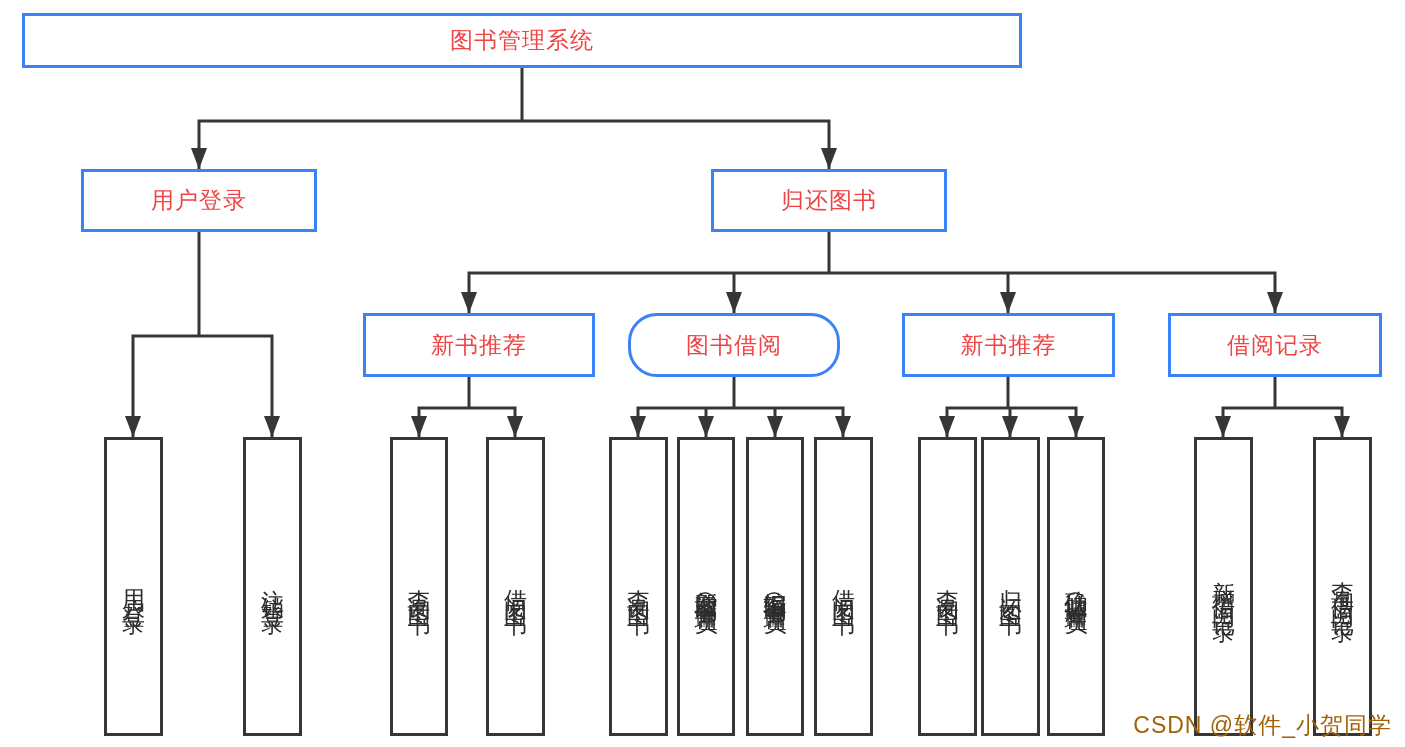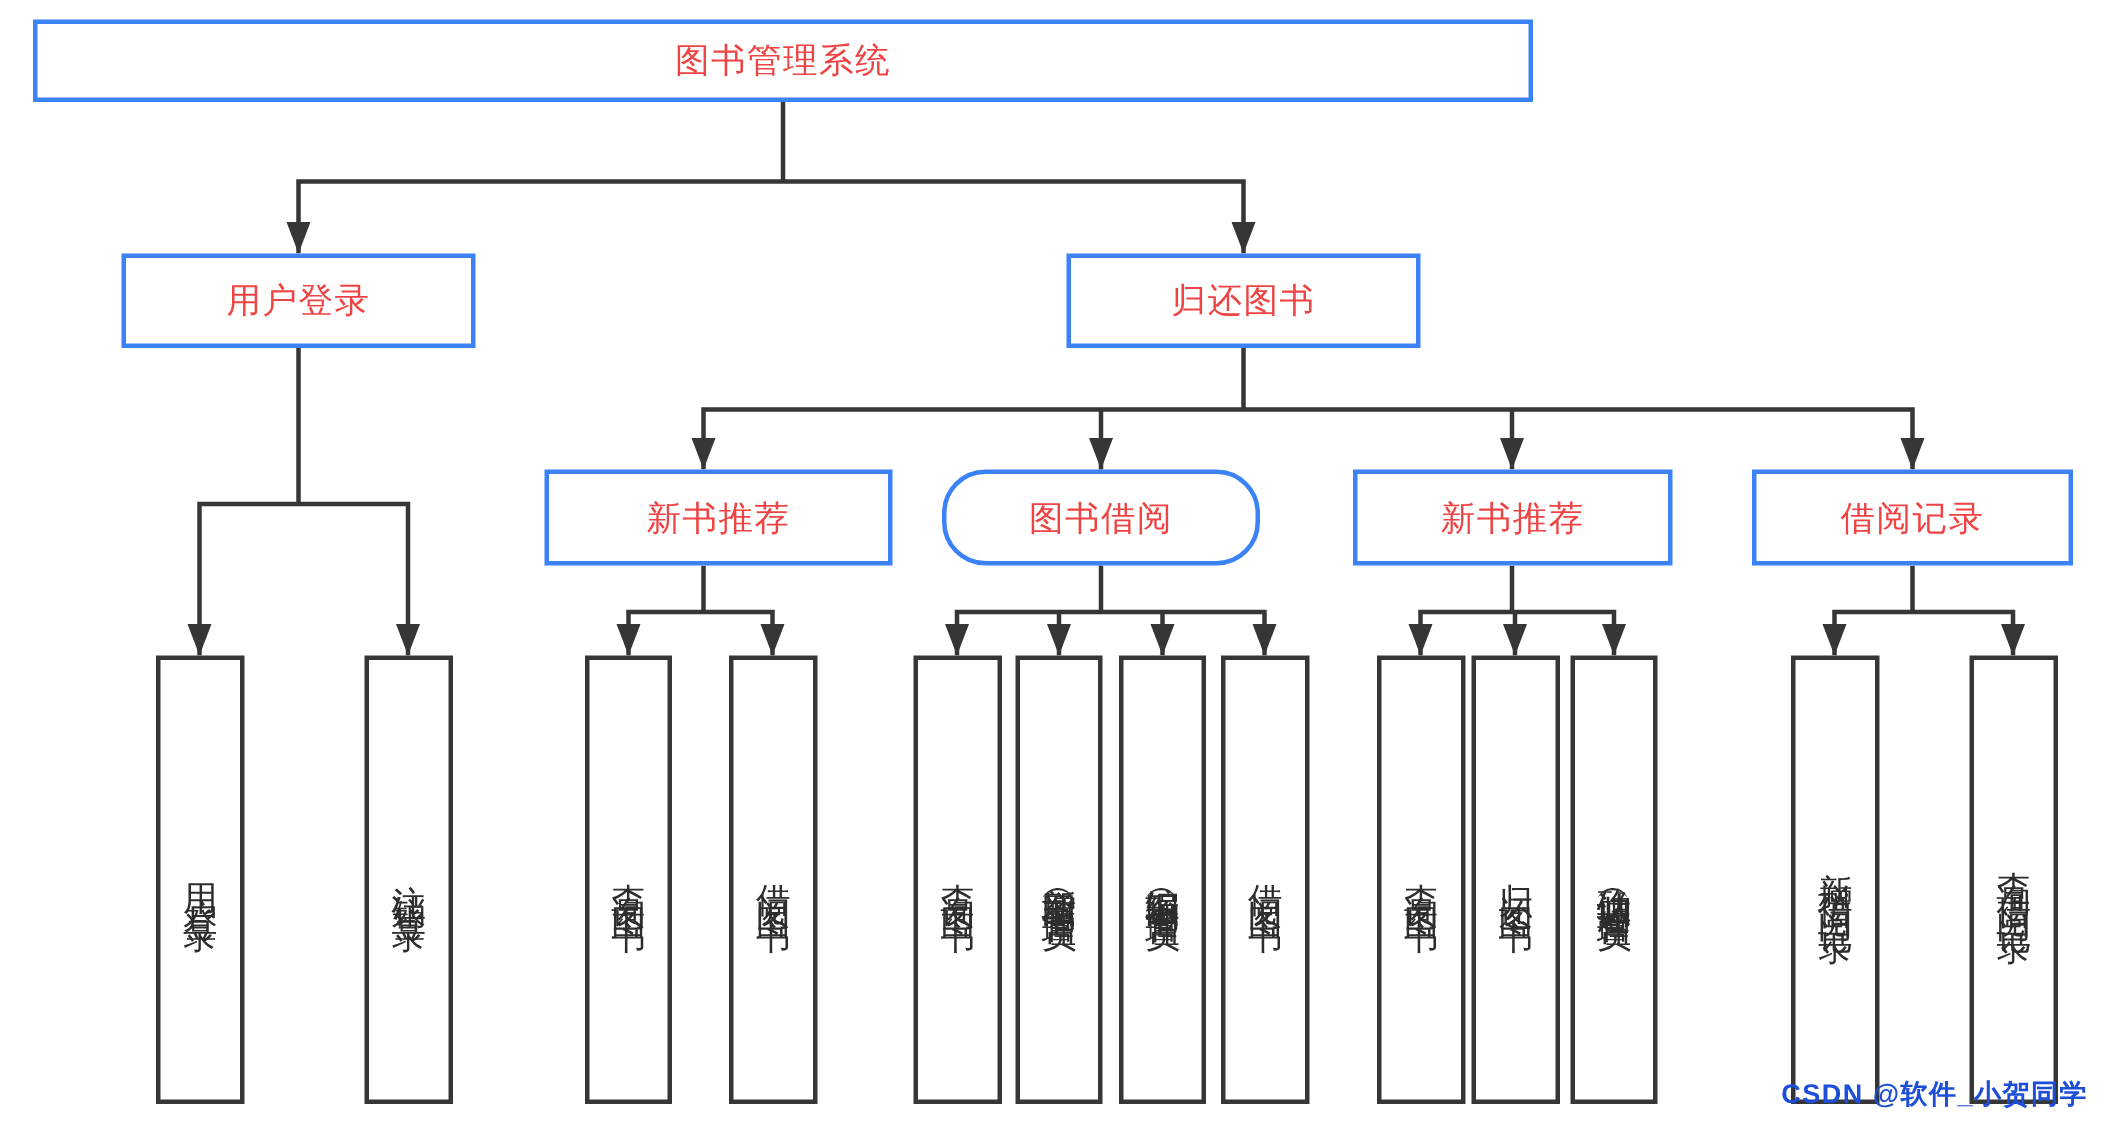--- a/index.html
+++ b/index.html
@@ -59,26 +59,25 @@
     text-orientation: mixed;
     letter-spacing: 8px;
     line-height: 1;
     z-index: 2;
   }
   .vnode.tight { letter-spacing: 3px; }
   .watermark {
     position: absolute;
     right: 13px;
     bottom: 6px;
-    font-size: 18px;
-    color: #1d4ed8;
+    font-size: 23px;
+    color: #a16207;
     letter-spacing: 1px;
     z-index: 3;
     white-space: nowrap;
-    font-weight: bold;
   }
 </style>
 </head>
 <body>
 
 <div class="canvas">
 
   <svg class="edges" viewBox="0 0 1405 747" xmlns="http://www.w3.org/2000/svg">
     <g stroke="#363636" stroke-width="3" fill="none">
       <path d="M522 68 V121"></path>

